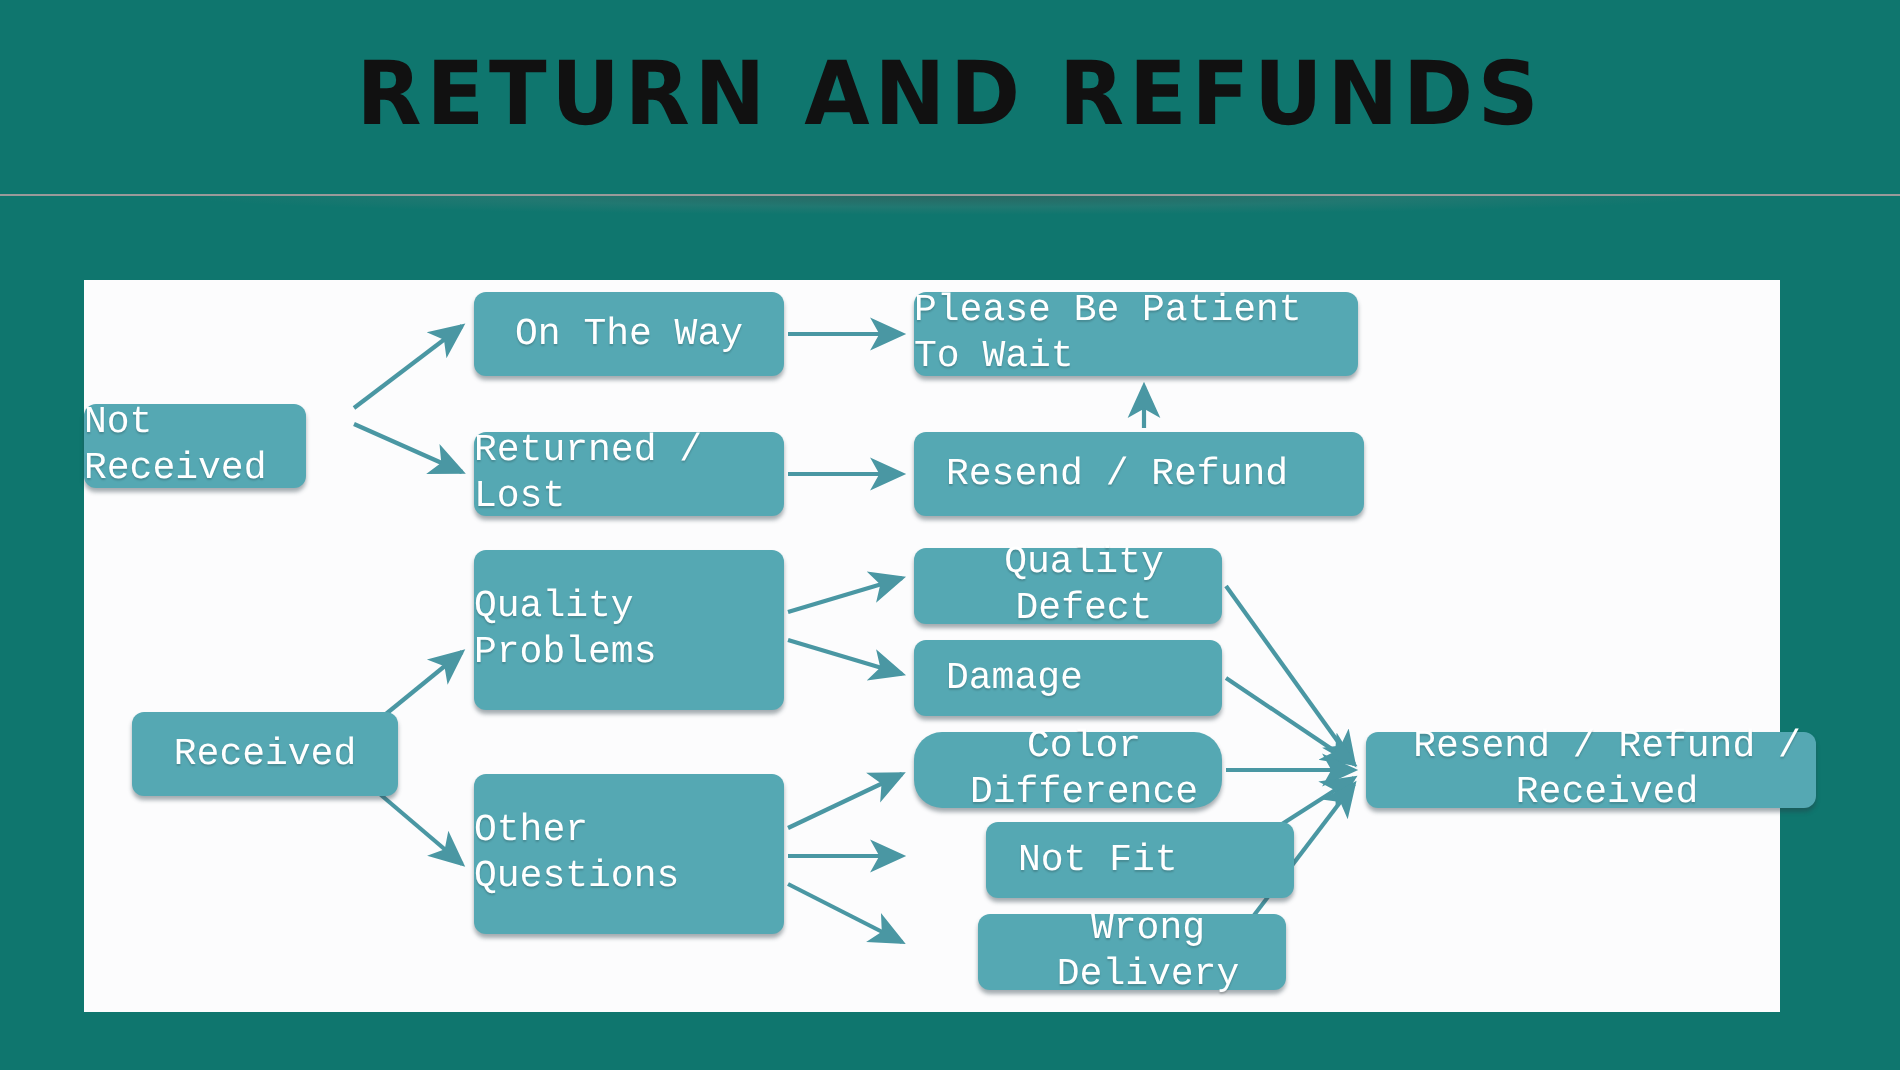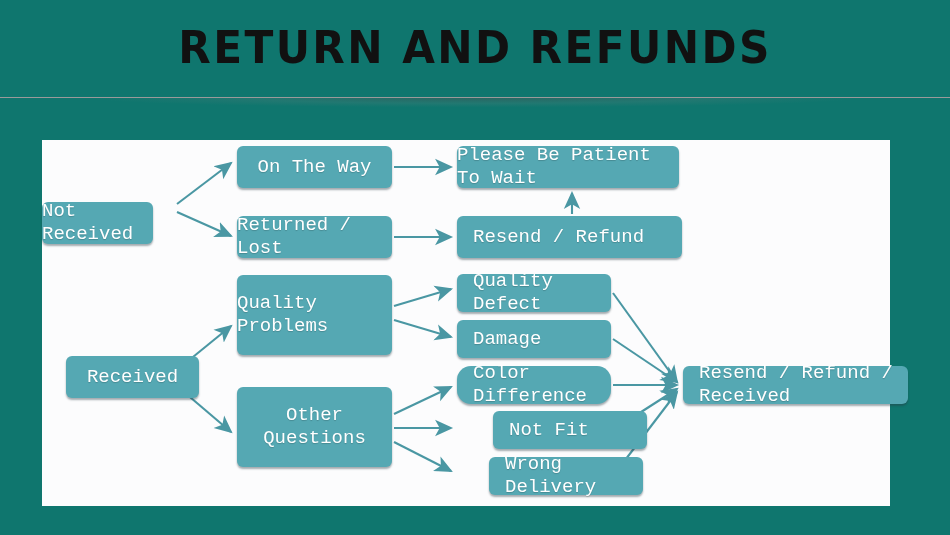--- a/index.html
+++ b/index.html
@@ -84,21 +84,21 @@
     color: #ffffff;
     font-size: 19px;
     line-height: 1.2;
     display: flex;
     align-items: center;
     box-shadow: 0 2px 2px rgba(40,60,70,0.42);
     text-shadow: 0 1px 1px rgba(0,0,0,0.18);
     font-family: Liberation Mono, monospace;
   }
   .node.center   { justify-content: center; }
-  .node.leftish  { justify-content: flex-start; padding-left: 16px; }
+  .node.leftish  { justify-content: flex-start; padding-left: 16px; text-align: center; }
 </style>
 </head>
 <body>
 
 <div id="slide">
 
   <div class="title">RETURN AND REFUNDS</div>
 
   <div class="divider"></div>
   <div class="divider-shadow"></div>
@@ -154,21 +154,21 @@
       </div>
       <div class="node leftish" style="left: 457px; top: 216px; width: 225px; height: 42px;">
         <span>Resend / Refund</span>
       </div>
       <div class="node center" style="left: 42px; top: 356px; width: 133px; height: 42px; margin-left: 24px;">
         <span>Received</span>
       </div>
       <div class="node center" style="left: 237px; top: 275px; width: 155px; height: 80px;">
         <span>Quality Problems</span>
       </div>
-      <div class="node center" style="left: 237px; top: 387px; width: 155px; height: 80px; text-align: center;">
+      <div class="node center" style="left: 237px; top: 387px; width: 155px; height: 80px;">
         <span>Other Questions</span>
       </div>
       <div class="node leftish" style="left: 457px; top: 274px; width: 154px; height: 38px;">
         <span>Quality Defect</span>
       </div>
       <div class="node leftish" style="left: 457px; top: 320px; width: 154px; height: 38px;">
         <span>Damage</span>
       </div>
       <div class="node leftish" style="left: 457px; top: 366px; width: 154px; height: 38px; border-radius: 14px;">
         <span>Color Difference</span>

